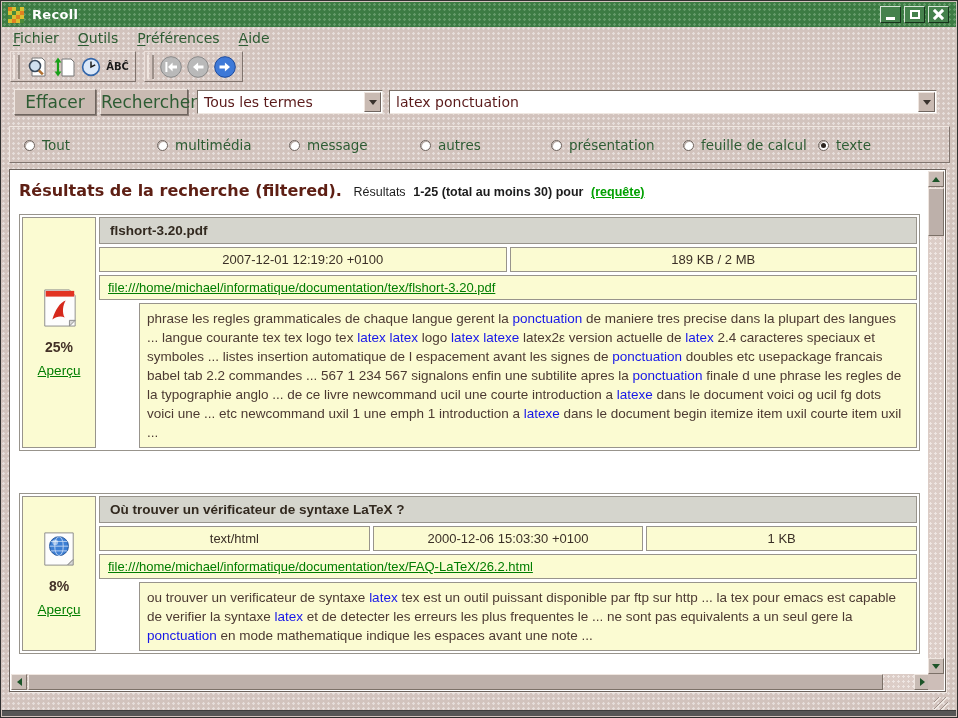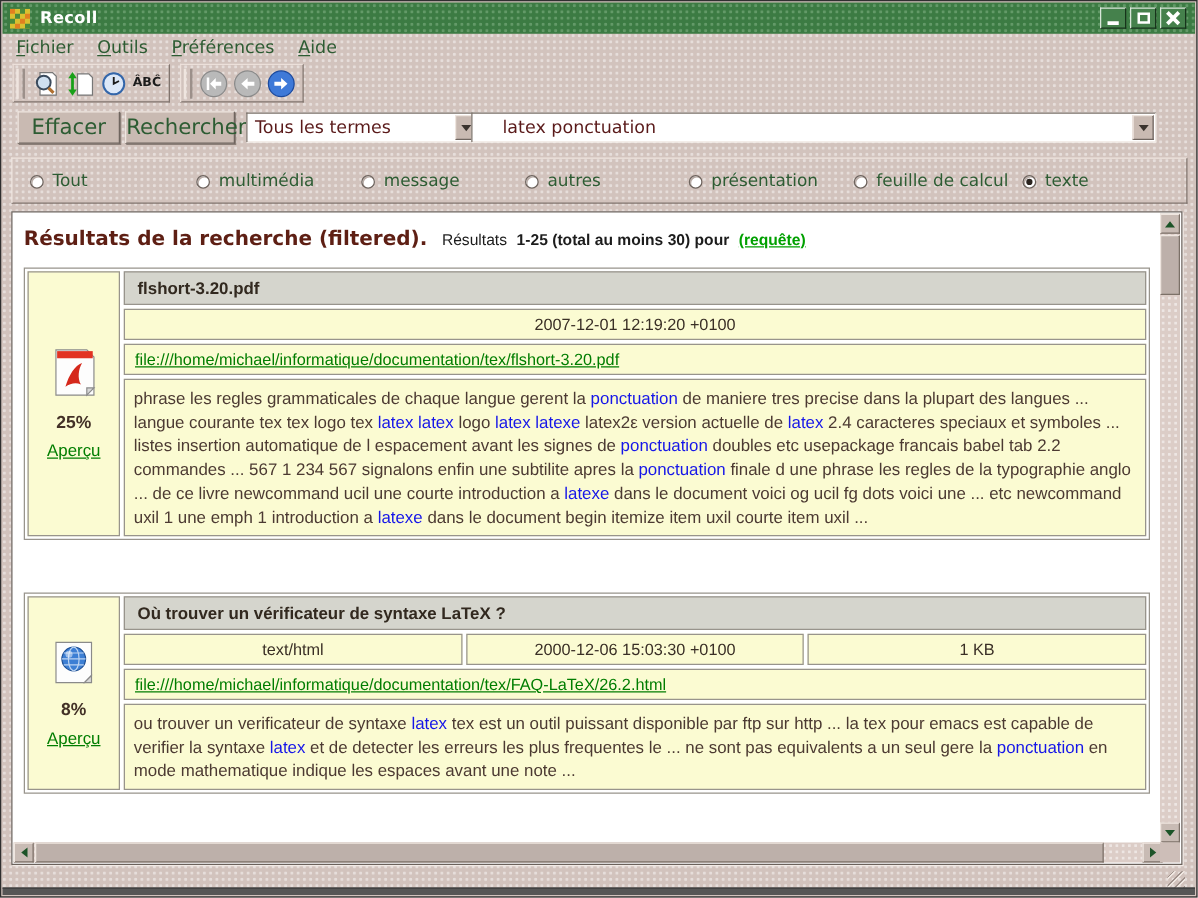--- a/index.html
+++ b/index.html
@@ -57,21 +57,21 @@
   .search-row { position:absolute; left:0; top:88px; height:27px; width:100%; }
   .push-btn { position:absolute; height:26px; top:0;
     background:#c9bab2; color:#2d5c33; font-size:17px; font-family:"DejaVu Sans", sans-serif;
     border:1px solid; border-color:#efe6e0 #6f655f #6f655f #efe6e0;
     box-shadow:1px 1px 0 #8b7f78; cursor:pointer; }
   .btn-effacer { left:13px; width:82px; }
   .btn-rechercher { left:99px; width:88px; }
   .combo { position:absolute; top:1px; height:24px; background:#fff;
     border:1px solid; border-color:#7a7068 #efe8e2 #efe8e2 #7a7068; display:flex; align-items:center; }
   .combo-mode { left:196px; width:186px; }
-  .combo-query { left:376px; width:548px;padding-left:18px; }
+  .combo-query { left:388px; width:548px; }
   .combo-text { flex:1; padding-left:6px; color:#5a1a1a; font-size:14px; white-space:nowrap; overflow:hidden; }
   .combo-arrow { width:17px; height:20px; margin-right:1px; background:#c9bab2;
     border:1px solid; border-color:#efe6e0 #6f655f #6f655f #efe6e0;
     display:flex; align-items:center; justify-content:center; cursor:pointer; }
   .combo-arrow::after { content:""; width:0; height:0;
     border-left:4px solid transparent; border-right:4px solid transparent; border-top:5px solid #3a332e; }
 
   
   .filter-bar { position:absolute; left:8px; top:125px; width:941px; height:37px;
     border:1px solid; border-color:#efe6e0 #80746e #80746e #efe6e0; }
@@ -98,21 +98,21 @@
   .entry.second { margin-top:42px; }
   .cell { border:1px solid #98948c; background:#fbfbd2; }
   .left-cell { width:74px; flex:0 0 74px; display:flex; flex-direction:column;
     align-items:center; justify-content:center; gap:8px; }
   .right-col { flex:1; display:flex; flex-direction:column; gap:3px; min-width:0; }
   .title-cell { background:#d5d5cd; font-weight:bold; color:#32291f; padding:5px 10px; font-size:13.5px; }
   .meta-row { display:flex; gap:3px; }
   .meta-cell { flex:1; text-align:center; padding:4px 2px; color:#3a2f26; font-size:13px; }
   .url-cell { padding:4px 8px; overflow:hidden; white-space:nowrap; }
   .url-link { color:#007d00; text-decoration:underline; font-size:13px; cursor:pointer; }
-  .snippet-cell { flex:1; padding:5px 7px; color:#4c3a32; font-size:13.5px; line-height:19px; }
+  .snippet-cell { flex:1; padding:5px 7px; color:#4c3a32; font-size:13.5px; line-height:19px;margin-left:40px; }
   .snippet-cell .hl { color:#1616e8; }
   .pct { font-weight:bold; color:#433127; font-size:14px; }
   .apercu { color:#007d00; text-decoration:underline; font-size:13.5px; cursor:pointer; }
   .doc-icon { display:inline-block; }
 
   
   .vsb { position:absolute; right:1px; top:1px; width:16px; height:503px;
     background-color:#dccdc7;
     background-image:radial-gradient(circle, rgba(255,255,255,0.5) 1px, transparent 1.4px);
     background-size:5px 5px; }
@@ -293,20 +293,21 @@
                 <path d="M13 33c3-10 8-18 14-20-3 5-4 13-1 18-4-2-9-1-13 2z" fill="#d5281b"></path>
                 <path d="M31 40l6-6h-6z" fill="#d8d8d8" stroke="#8a8a8a"></path>
               </svg></span>
             <div class="pct">25%</div>
             <a class="apercu">Aperçu</a>
           </div>
           <div class="right-col">
             <div class="cell title-cell">flshort-3.20.pdf</div>
             <div class="meta-row">
               <div class="cell meta-cell">2007-12-01 12:19:20 +0100</div>
+              <div class="cell meta-cell">189 KB / 2 MB</div>
             </div>
             <div class="cell url-cell"><a class="url-link">file:///home/michael/informatique/documentation/tex/flshort-3.20.pdf</a></div>
             <div class="cell snippet-cell"><span>phrase les regles grammaticales de chaque langue gerent la </span><span class="hl">ponctuation</span><span> de maniere tres precise dans la plupart des langues ... langue courante tex tex logo tex </span><span class="hl">latex</span><span> </span><span class="hl">latex</span><span> logo </span><span class="hl">latex</span><span> </span><span class="hl">latexe</span><span> latex2ε version actuelle de </span><span class="hl">latex</span><span> 2.4 caracteres speciaux et symboles ... listes insertion automatique de l espacement avant les signes de </span><span class="hl">ponctuation</span><span> doubles etc usepackage francais babel tab 2.2 commandes ... 567 1 234 567 signalons enfin une subtilite apres la </span><span class="hl">ponctuation</span><span> finale d une phrase les regles de la typographie anglo ... de ce livre newcommand ucil une courte introduction a </span><span class="hl">latexe</span><span> dans le document voici og ucil fg dots voici une ... etc newcommand uxil 1 une emph 1 introduction a </span><span class="hl">latexe</span><span> dans le document begin itemize item uxil courte item uxil ...</span></div>
           </div>
         </div>
         <div class="entry second">
           <div class="cell left-cell">
             <span class="doc-icon"><svg width="36" height="36" viewBox="0 0 38 38">
                 <path d="M4 2h30v28l-6 6H4z" fill="#fdfdfd" stroke="#8a8a8a"></path>
                 <circle cx="19" cy="16" r="10" fill="#3d7fd4" stroke="#1d4f94"></circle>

